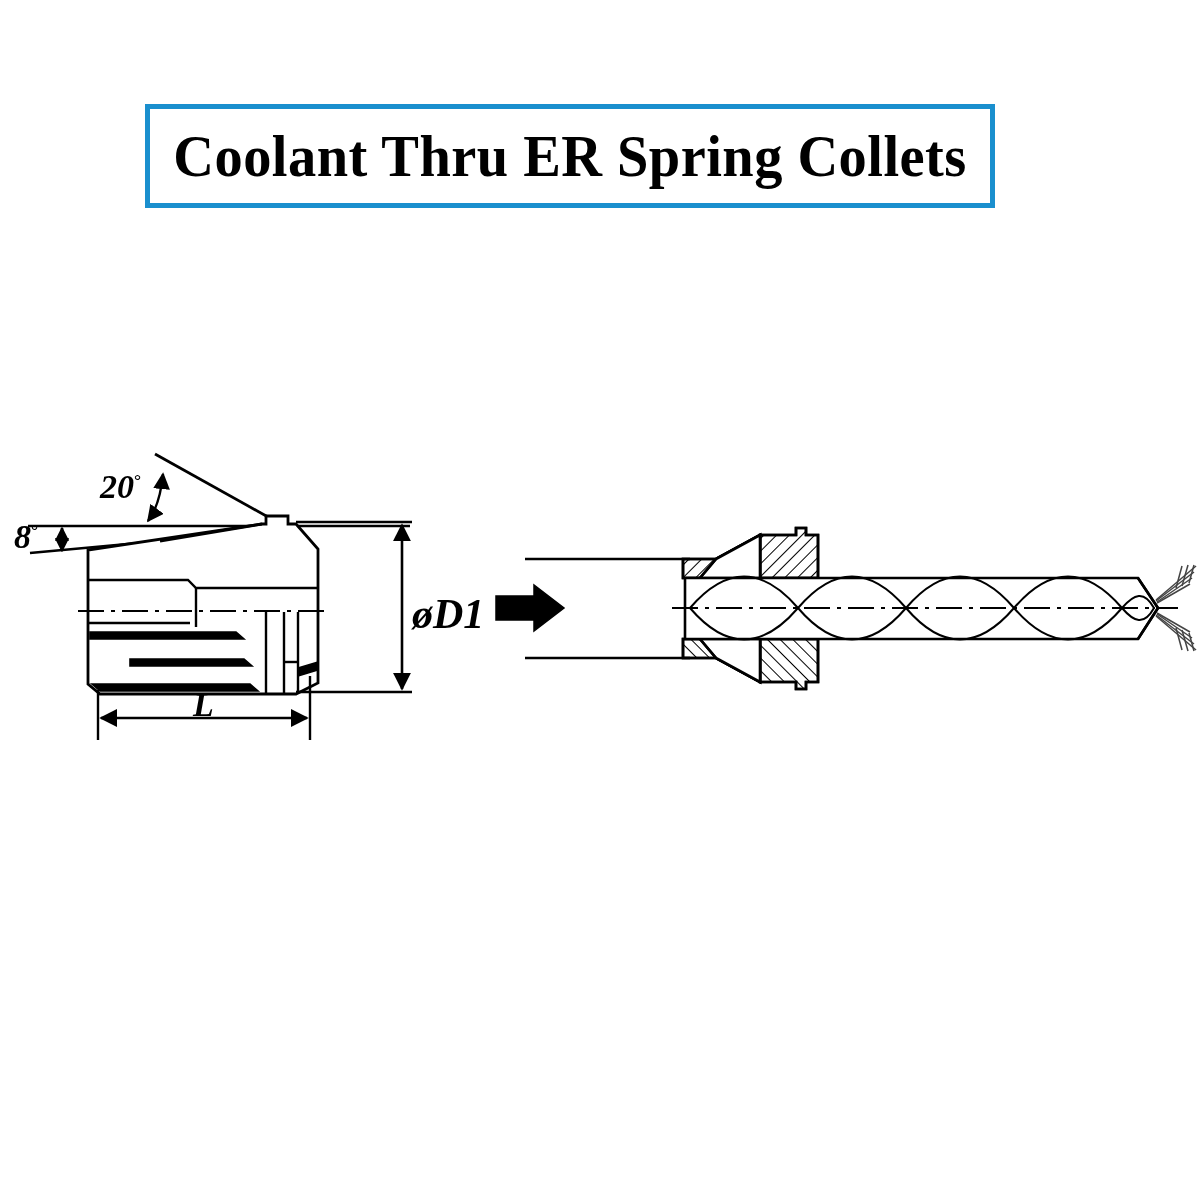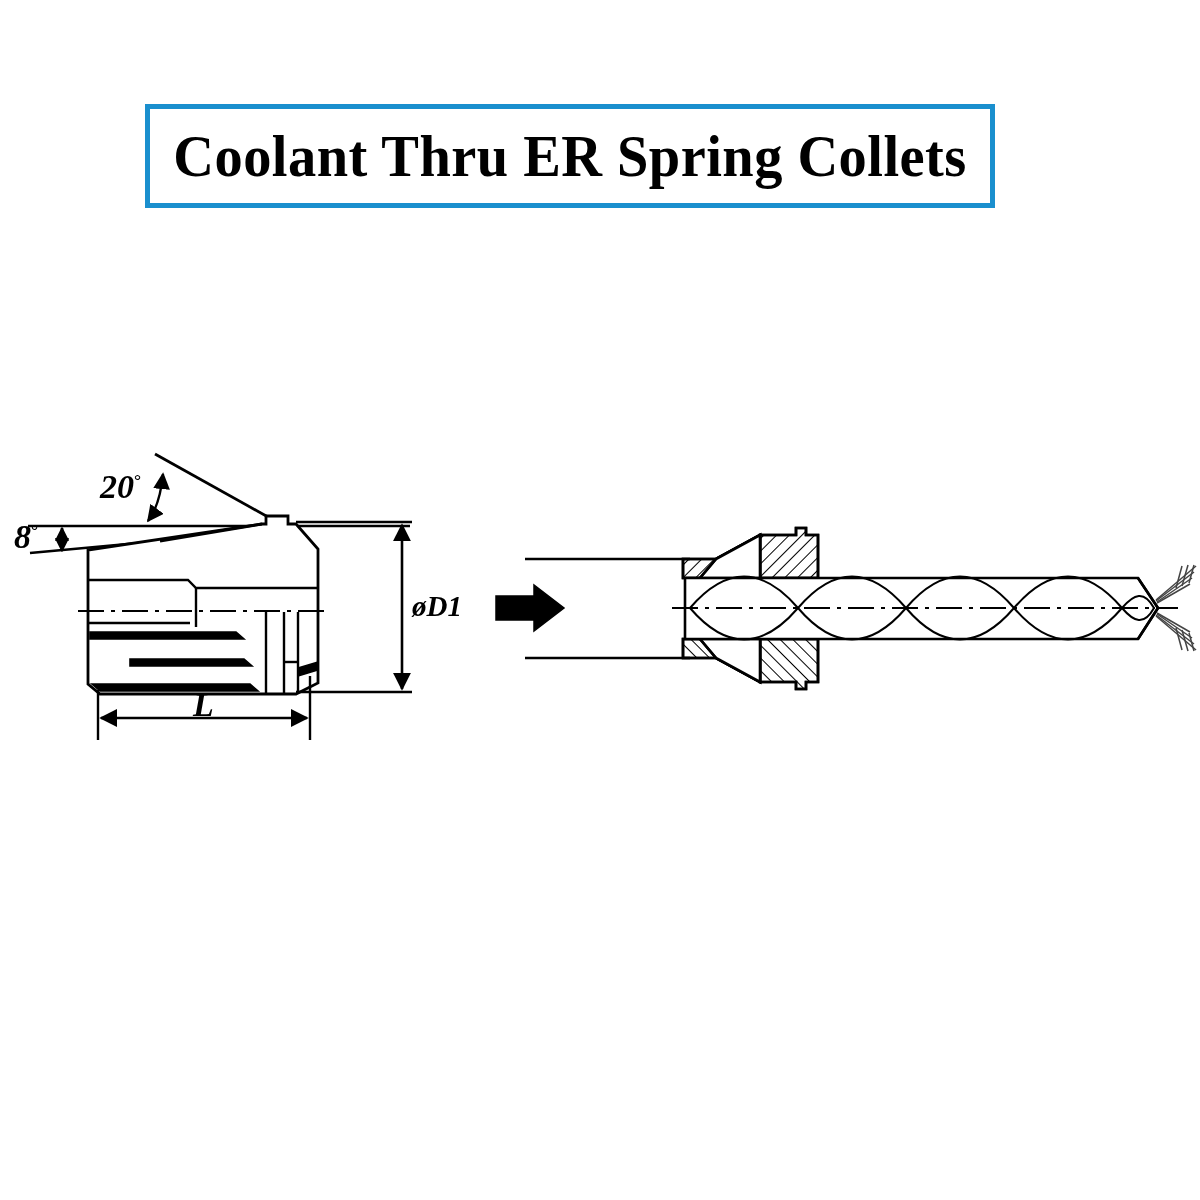--- a/index.html
+++ b/index.html
@@ -59,21 +59,21 @@
   .lbl {
     position: absolute;
     font-family: "Liberation Serif", "DejaVu Serif", serif;
     font-style: italic;
     font-weight: bold;
     color: #000;
     white-space: nowrap;
   }
   #lbl-30 { left: 100px; top: 468px; font-size: 34px; }
   #lbl-8  { left: 14px;  top: 518px; font-size: 34px; }
-  #lbl-d1 { left: 412px; top: 590px; font-size: 29px; }
+  #lbl-d1 { left: 412px; top: 590px; font-size: 42px; }
   #lbl-l  { left: 193px; top: 686px; font-size: 34px; }
   .deg {
     font-size: 0.52em;
     vertical-align: super;
     font-style: normal;
     line-height: 0;
   }
 </style>
 </head>
 <body>

